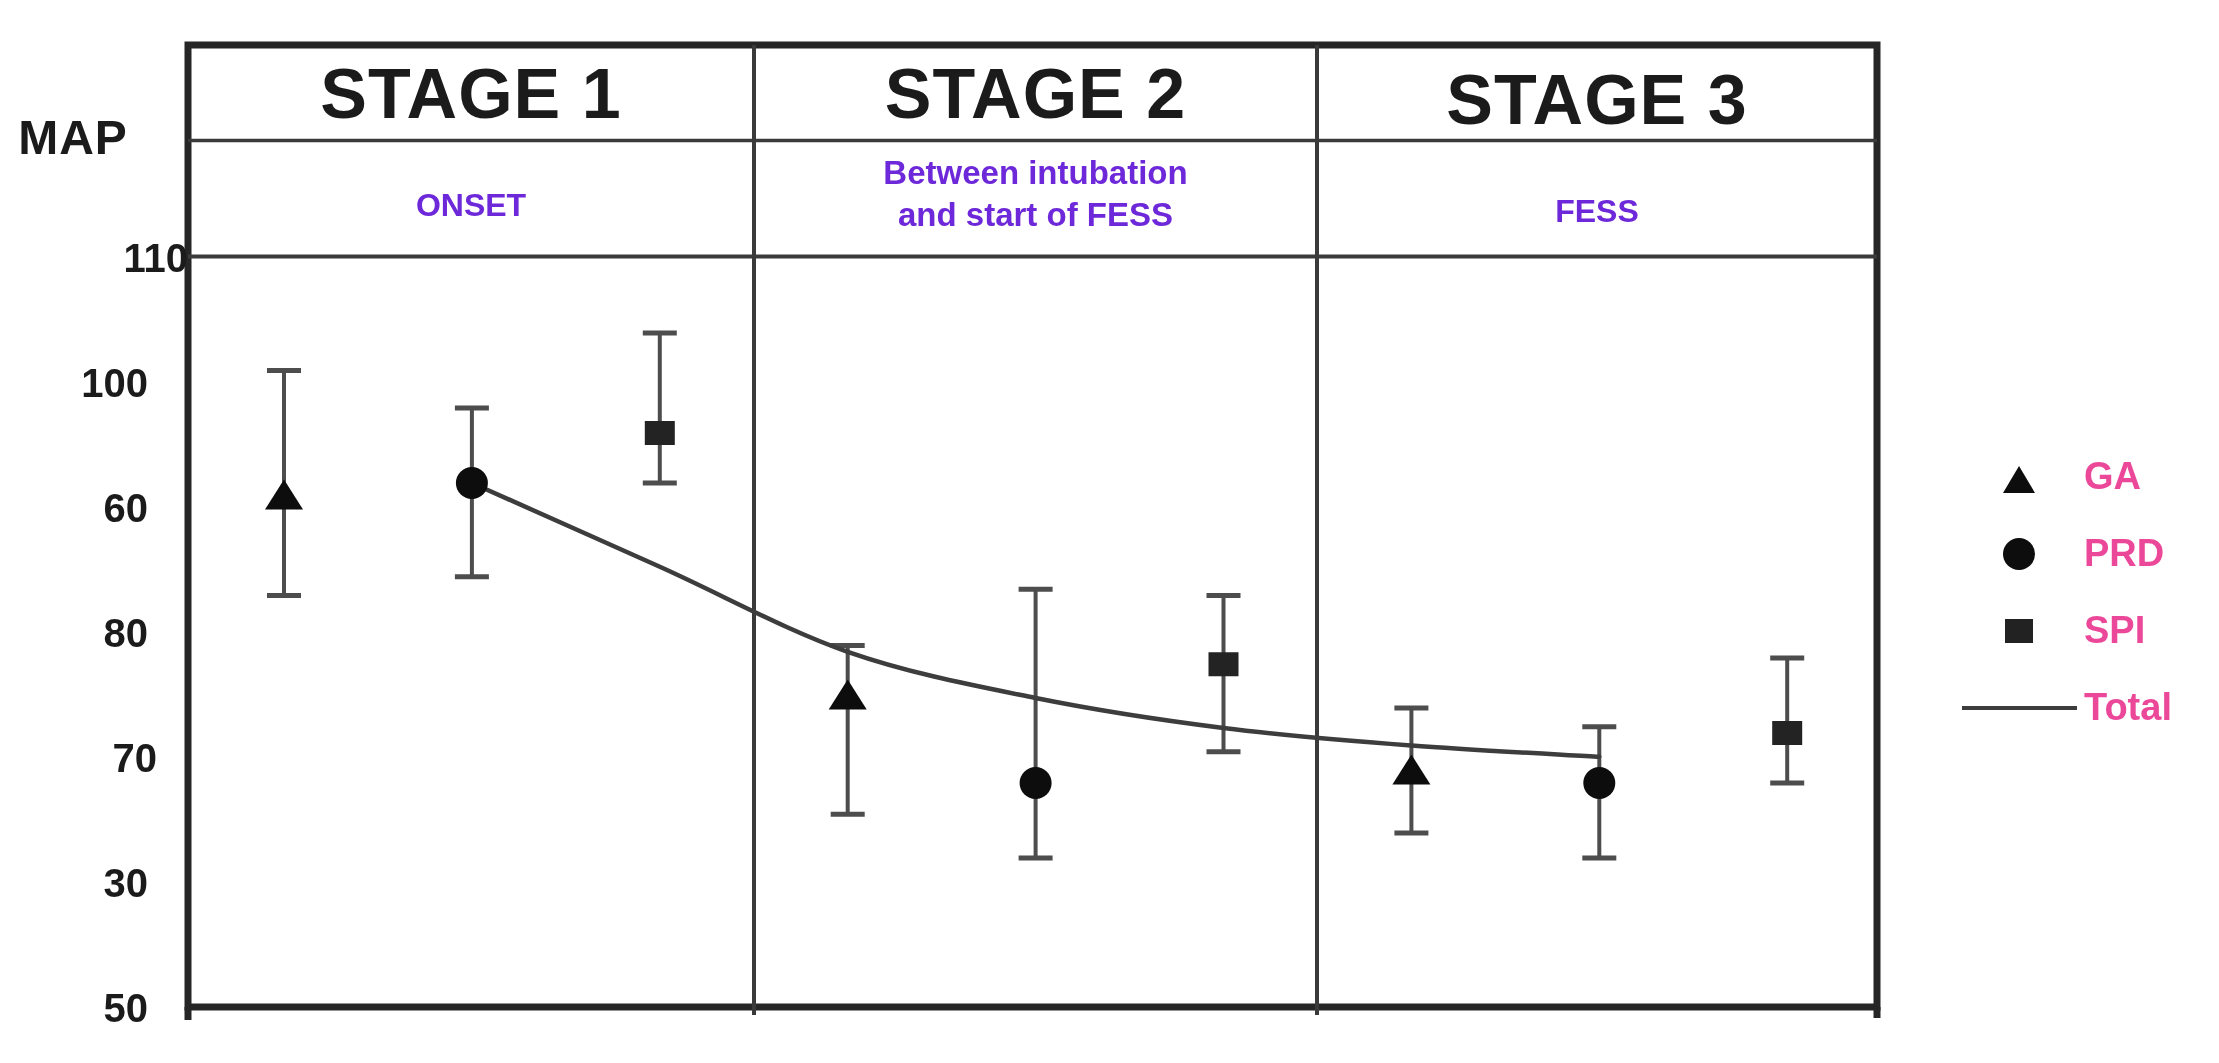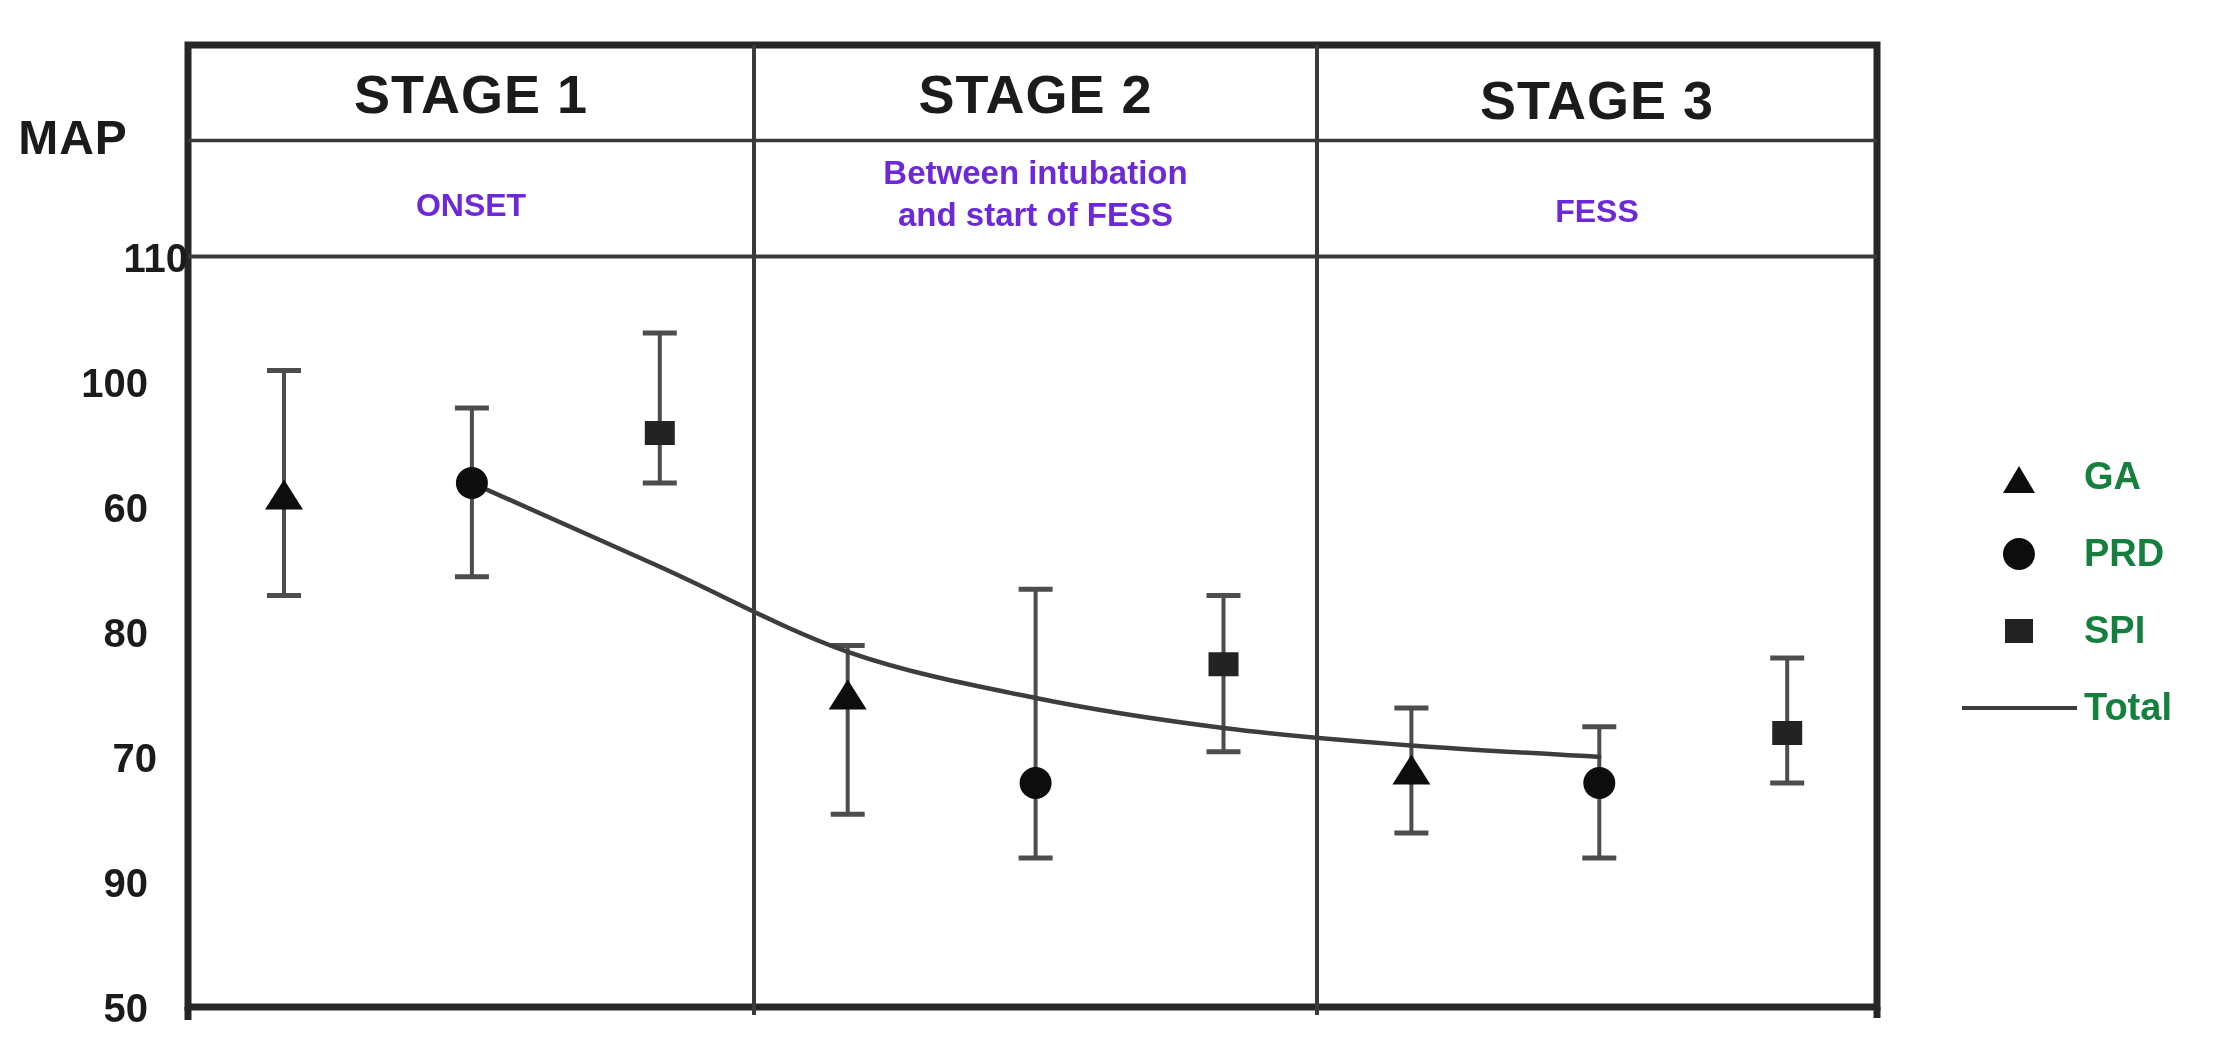--- a/index.html
+++ b/index.html
@@ -19,36 +19,36 @@
   .ytick{
     position:absolute;left:0;width:148px;height:48px;line-height:48px;
     text-align:right;font-size:40px;font-weight:bold;color:#1b1b1b;
   }
   
   .cell1{left:188px;width:566px;}
   .cell2{left:754px;width:563px;}
   .cell3{left:1317px;width:560px;margin-top:6px;}
   .stage-title{
     top:66px;height:56px;line-height:56px;text-align:center;
-    font-size:54px;font-weight:bold;letter-spacing:1px;
+    font-size:70px;font-weight:bold;letter-spacing:1px;
   }
   .stage-sub{
     text-align:center;font-weight:bold;white-space:pre-line;color:#6d28d9;
   }
   .sub-single{top:184px;height:42px;line-height:42px;font-size:32px;}
   .sub-two{top:152px;height:84px;line-height:42px;font-size:33px;}
 
   
   .legend-row{
     position:absolute;left:1958px;width:260px;height:60px;
     display:flex;align-items:center;
   }
   .legend-swatch{width:122px;height:60px;flex:0 0 122px;}
   .legend-label{
-    margin-left:4px;font-size:38px;font-weight:bold;color:#15803d;
+    margin-left:4px;font-size:38px;font-weight:bold;color:#ec4899;
   }
 </style>
 </head>
 <body>
 
 <svg id="plot-svg" viewBox="0 0 2219 1063">
     <rect x="188" y="45" width="1689" height="962" fill="none" stroke="#262626" stroke-width="7"></rect>
     <line x1="188" y1="140.5" x2="1877" y2="140.5" stroke="#3a3a3a" stroke-width="3.5"></line>
     <line x1="188" y1="256.5" x2="1877" y2="256.5" stroke="#3a3a3a" stroke-width="4"></line>
     <line x1="754" y1="45" x2="754" y2="1015" stroke="#3a3a3a" stroke-width="4"></line>
@@ -117,21 +117,21 @@
   </svg>
 
 <div class="abs map-label">MAP</div>
 
 <div id="yticks">
     <div class="ytick" style="top: 234px; padding-left: 40px;">110</div>
     <div class="ytick" style="top: 359px;">100</div>
     <div class="ytick" style="top: 484px;">60</div>
     <div class="ytick" style="top: 609px;">80</div>
     <div class="ytick" style="top: 734px; padding-left: 9px;">70</div>
-    <div class="ytick" style="top: 859px;">90</div>
+    <div class="ytick" style="top: 859px;">30</div>
     <div class="ytick" style="top: 984px;">50</div>
   </div>
 
 <div class="abs stage-title cell1">STAGE 1</div>
 <div class="abs stage-title cell2">STAGE 2</div>
 <div class="abs stage-title cell3">STAGE 3</div>
 
 <div class="abs stage-sub sub-single cell1">ONSET</div>
 <div class="abs stage-sub sub-two cell2">Between intubation
 and start of FESS</div>

